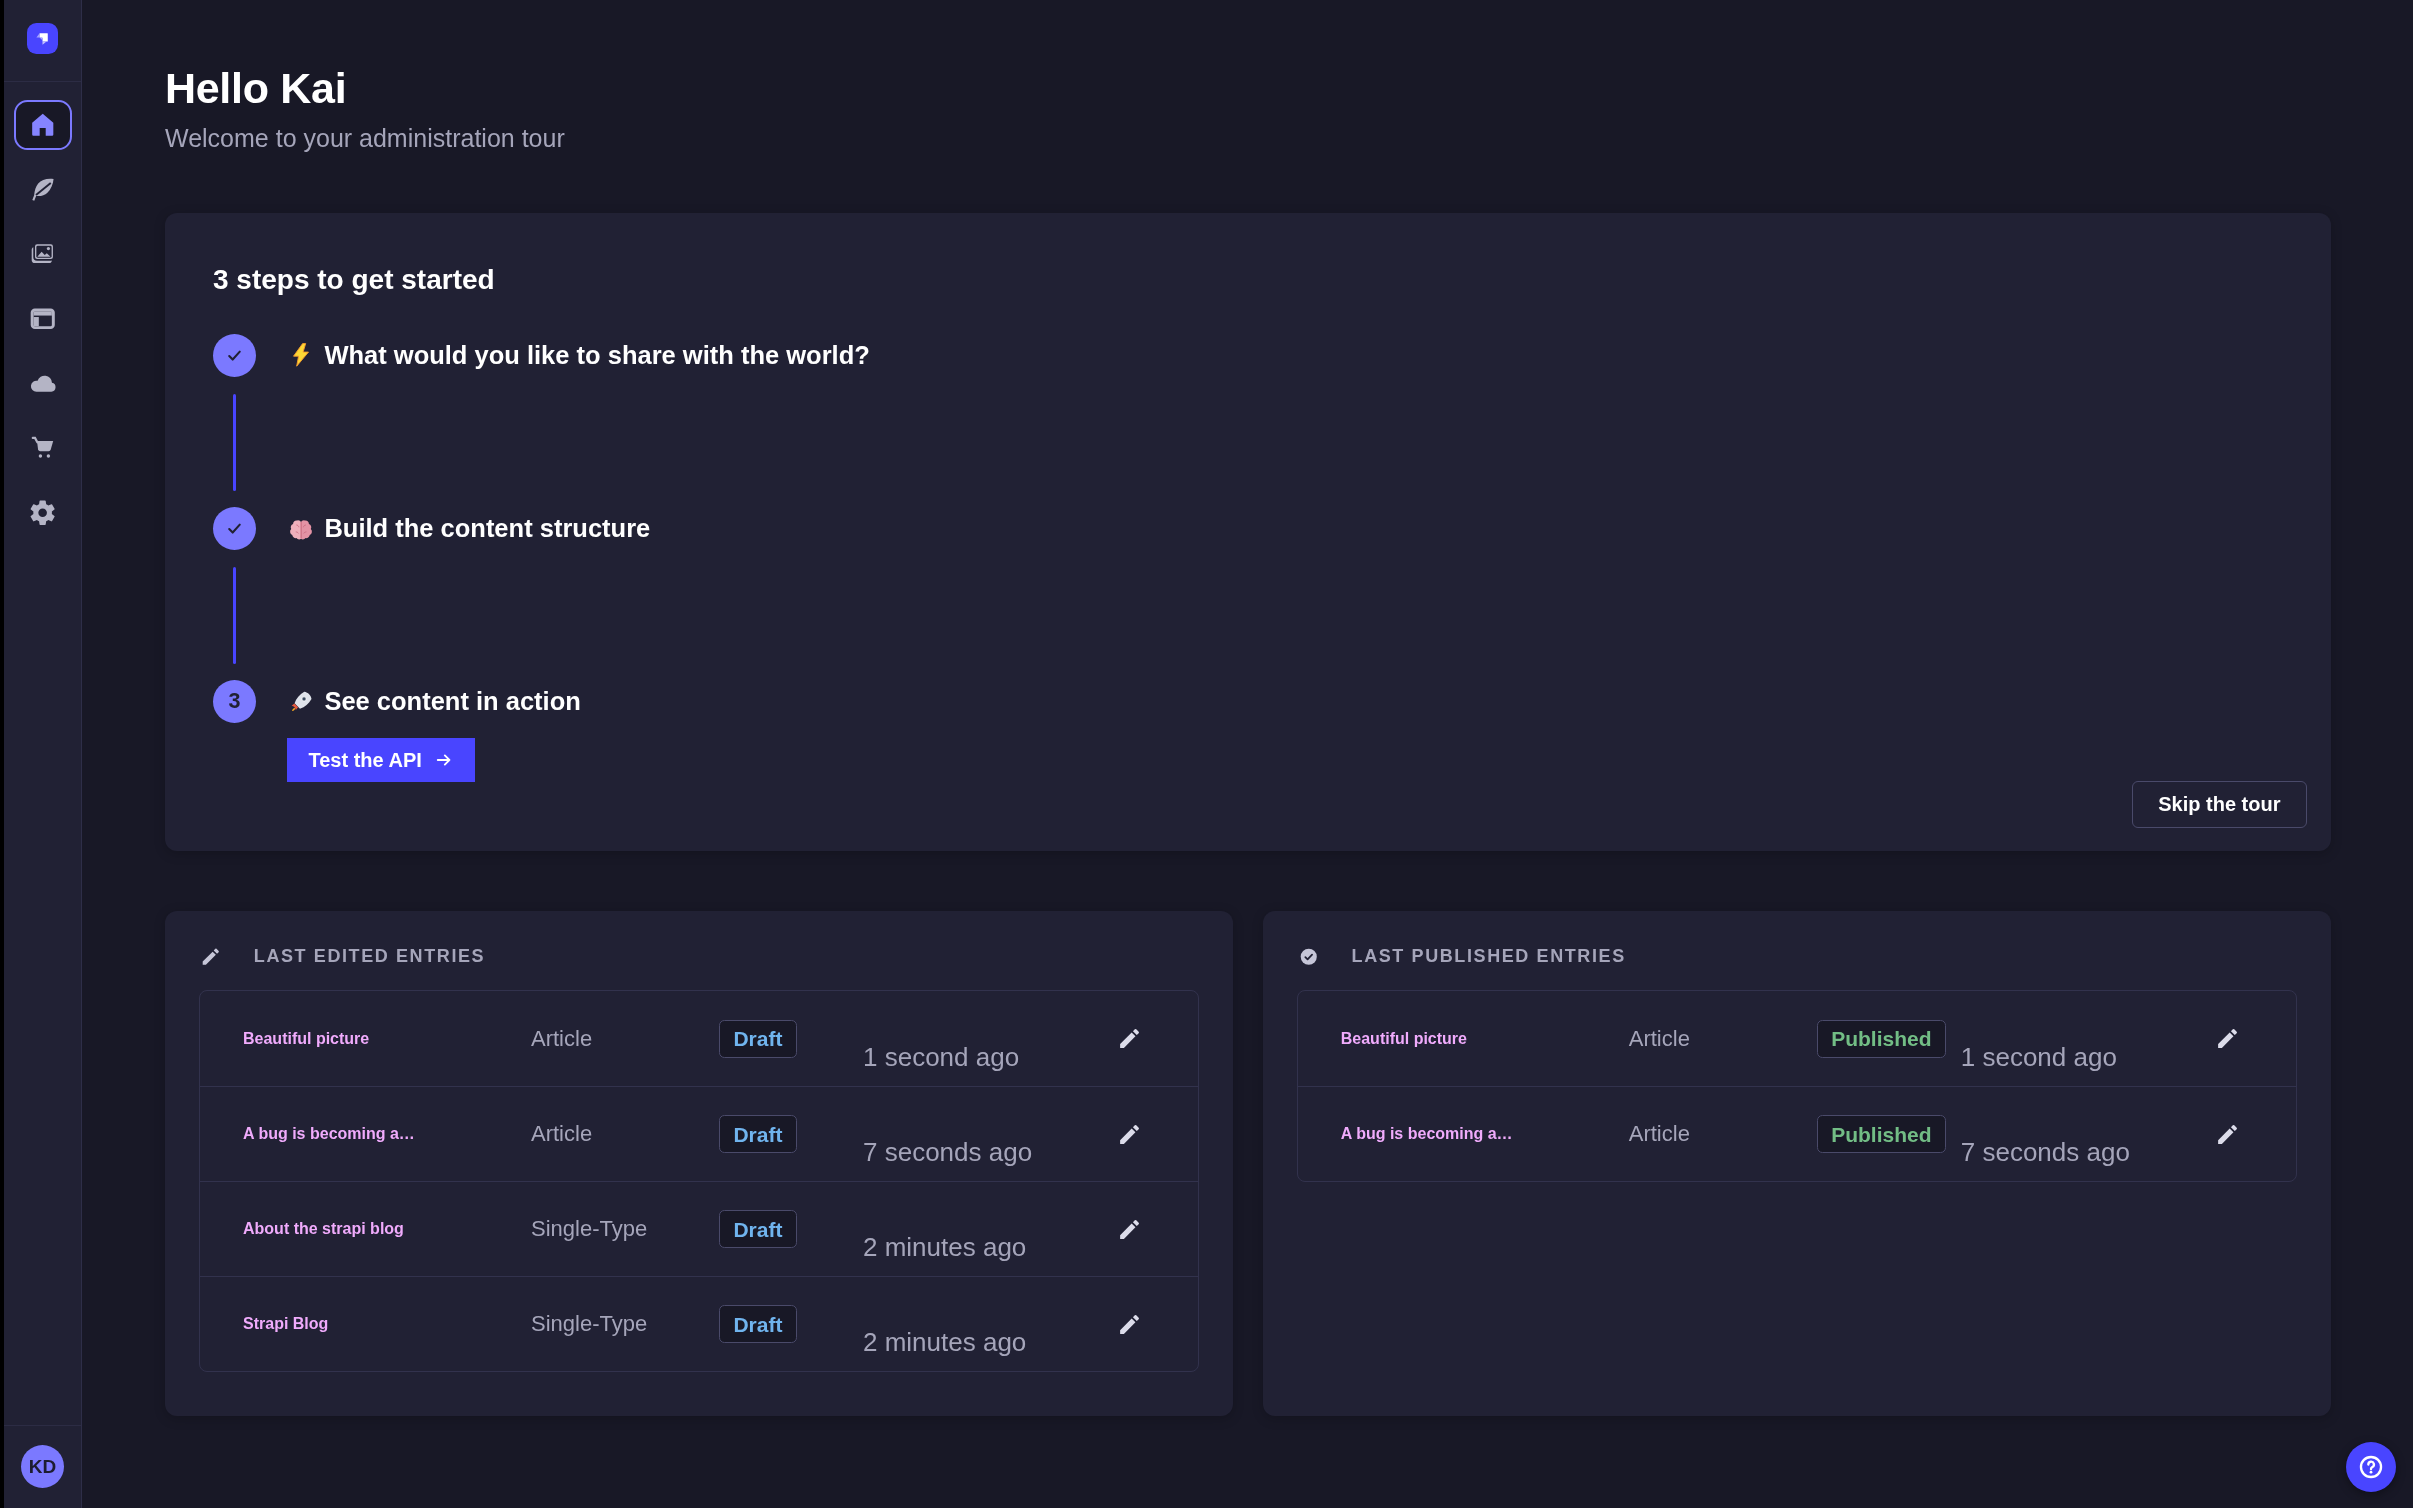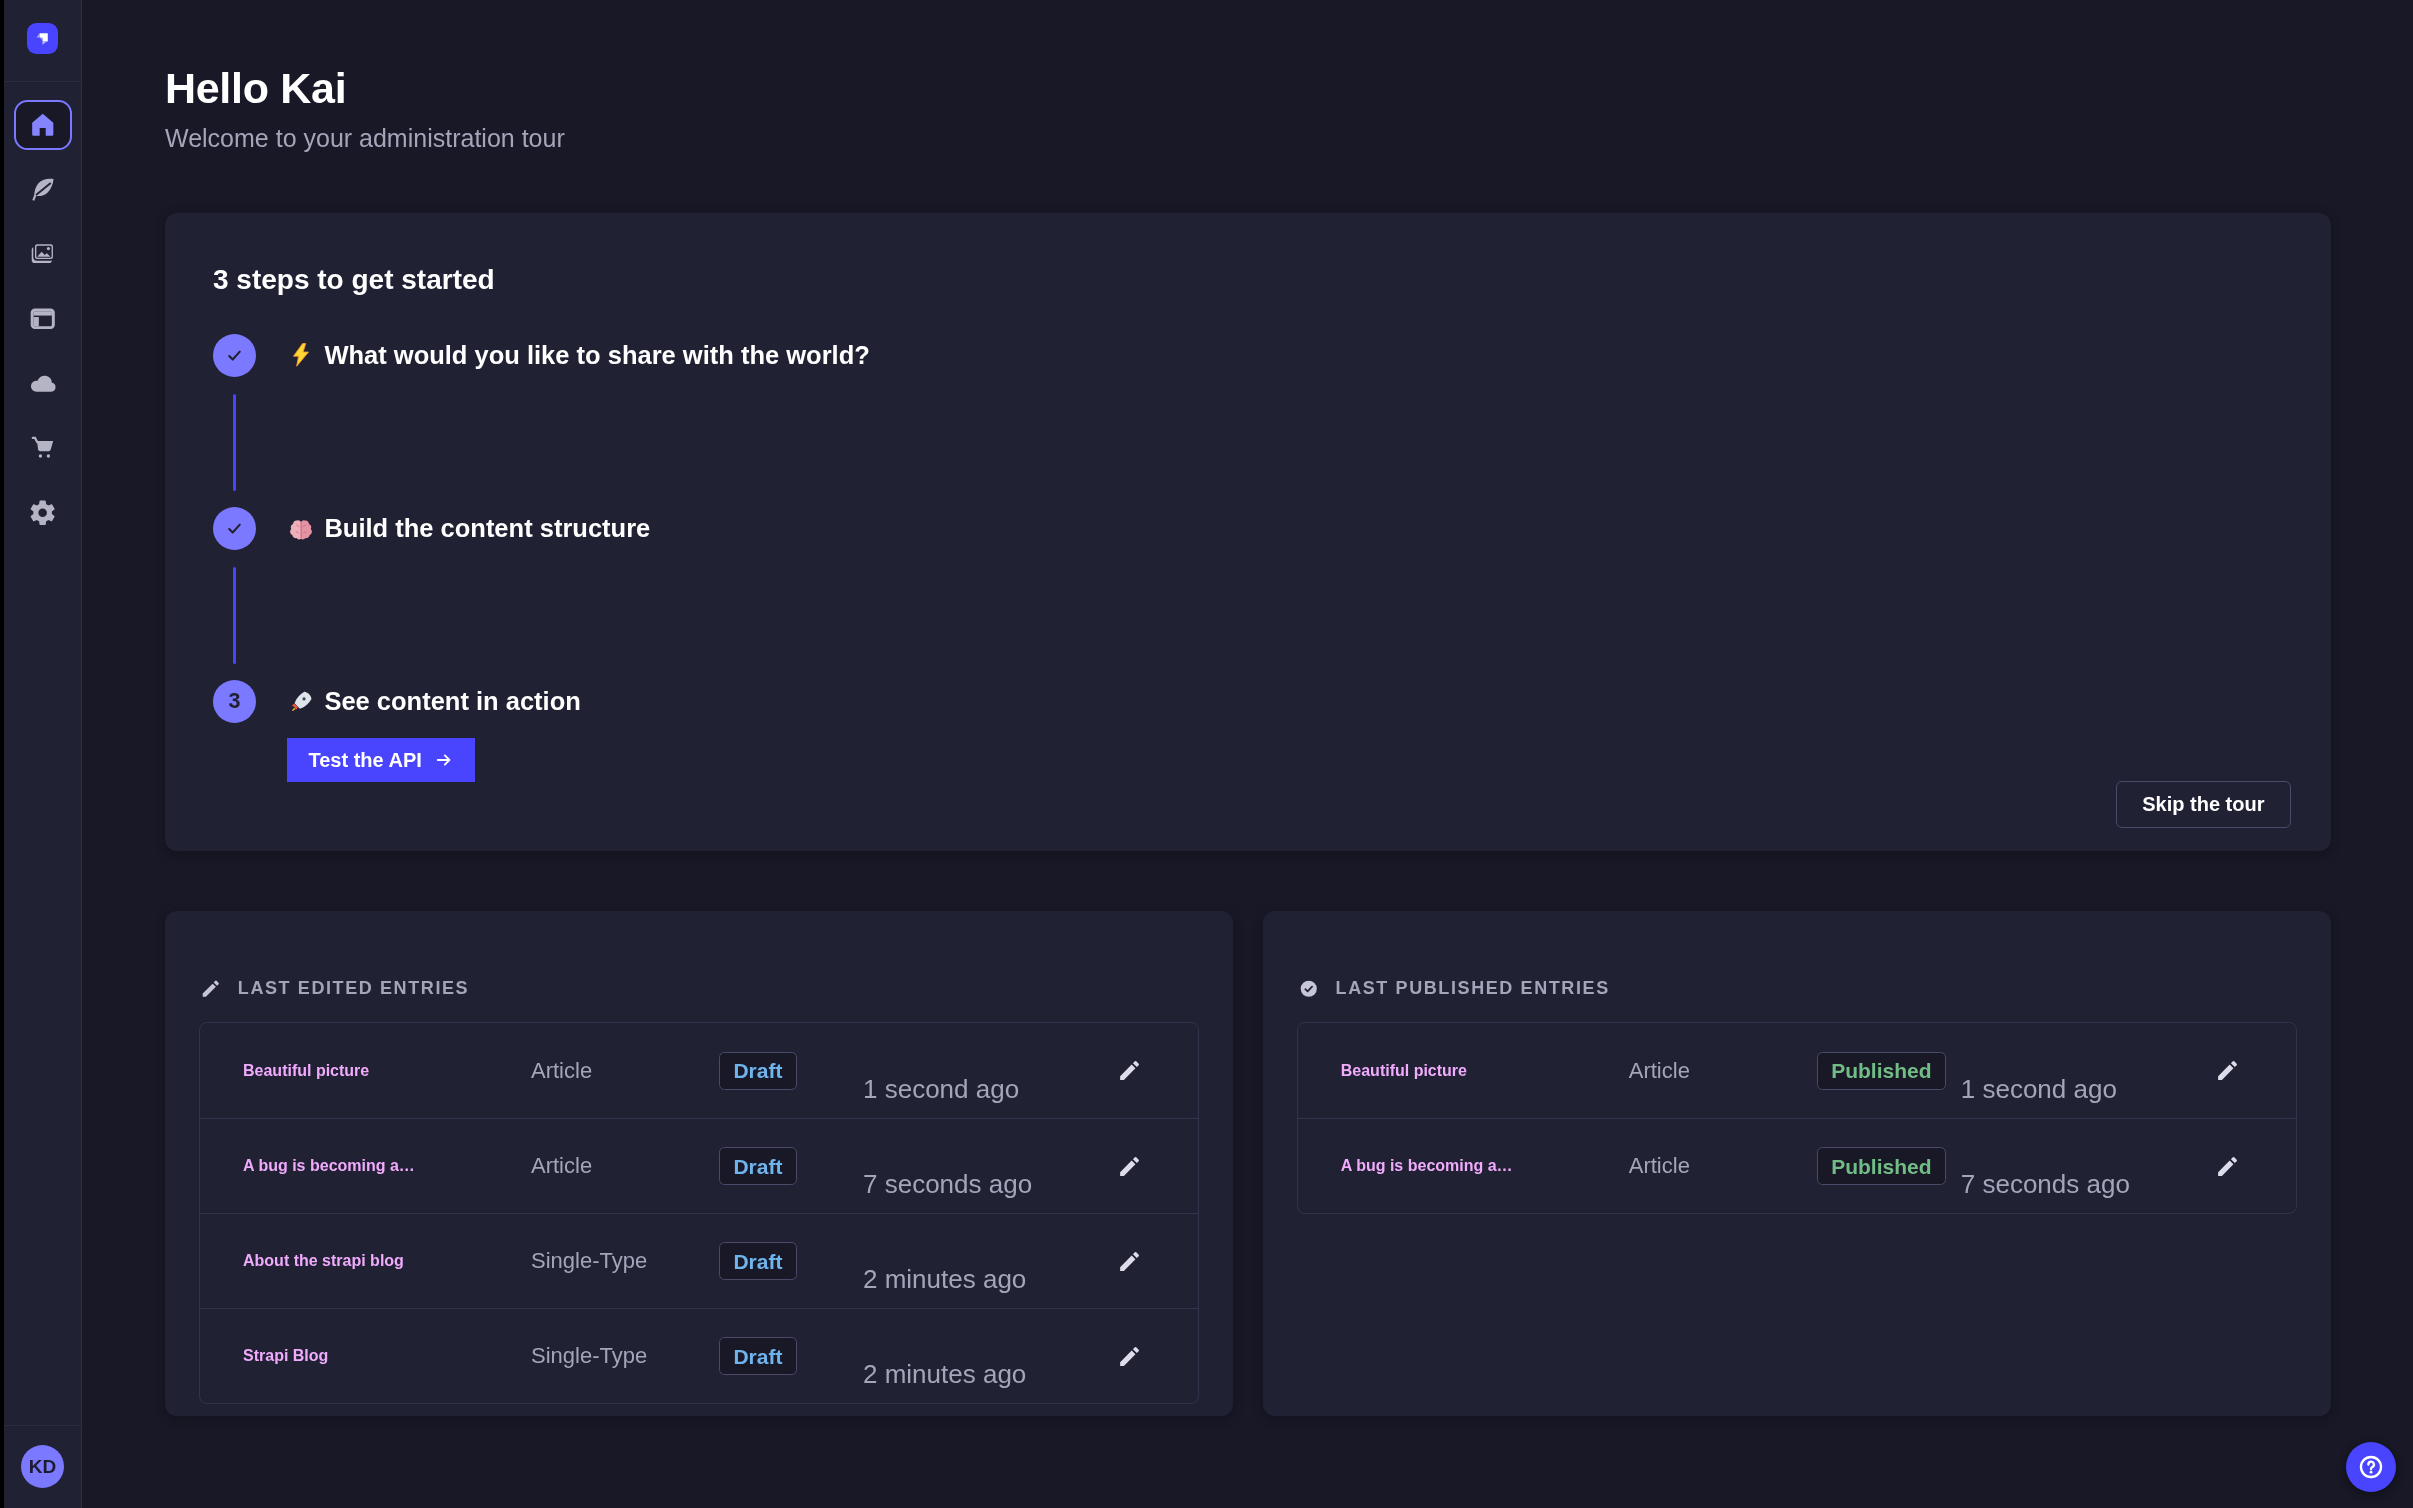--- a/index.html
+++ b/index.html
@@ -40,26 +40,26 @@
   .step-col { width:43px; display:flex; flex-direction:column; align-items:center; flex:0 0 auto; }
   .circle { width:43px; height:43px; border-radius:50%; background:#7b79ff; display:flex; align-items:center; justify-content:center; flex:0 0 auto; }
   .circle svg { width:23px; height:23px; }
   .circle .num { color:#212134; font-size:21.5px; font-weight:600; }
   .connector { width:3.4px; height:97px; margin:17.4px 0 16px; border-radius:2px; background:#4945ff; }
   .step-label { display:flex; align-items:center; gap:9.4px; height:43px; color:#fff; font-size:25.5px; font-weight:600; }
   .emoji { width:28px; height:28px; display:inline-flex; }
   .emoji svg { width:28px; height:28px; }
   .cta { margin-top:14.7px; height:44px; display:inline-flex; align-items:center; gap:12px; padding:0 21.5px; background:#4945ff; color:#fff; border:none; border-radius:0; font-size:20px; font-weight:700; font-family:inherit; cursor:pointer; }
   .cta svg { width:20px; height:20px; }
-  .skip { position:absolute; right:40px; bottom:23px; height:47px; padding:0 25.5px; background:transparent; border:1.3px solid #4a4a6a; border-radius:6px; color:#fff; font-size:20px; font-weight:600; font-family:inherit; cursor:pointer; }
+  .skip { position:absolute; right:24px; bottom:23px; height:47px; padding:0 25.5px; background:transparent; border:1.3px solid #4a4a6a; border-radius:6px; color:#fff; font-size:20px; font-weight:600; font-family:inherit; cursor:pointer; }
 
   
   .panels { display:flex; gap:29.5px; margin-top:60px; }
   .panel { flex:1; height:505px; background:#212134; border-radius:12px; padding:35px 34px 40px; box-shadow:0 2.7px 12px rgba(0,0,0,.2); }
-  .panel-head { display:flex; align-items:center; gap:16px; padding-left:1.3px;margin-top:32px; }
+  .panel-head { display:flex; align-items:center; gap:32px; padding-left:1.3px; }
   .panel-head svg { width:21.5px; height:21.5px; }
   .panel-head h3 { color:#a5a5ba; font-size:18px; font-weight:700; letter-spacing:1.6px; }
   .table { margin-top:23px; border:1.3px solid #32324d; border-radius:8px; overflow:hidden; }
   .row { display:grid; grid-template-columns:288px 188px 144px 1fr 38px; align-items:center; height:95px; padding:0 43px; }
   .row + .row { border-top:1.3px solid #32324d; }
   .r-title { color:#f0abfc; font-size:16px; font-weight:600; white-space:nowrap; overflow:hidden; }
   .r-type { color:#a5a5ba; font-size:22px; }
   .badge { display:inline-block; padding:7.4px 13.4px; background:#181826; border:1.3px solid #4a4a6a; border-radius:5.4px; font-size:21px; font-weight:700; line-height:1; }
   .badge.draft { color:#70b4ee; }
   .badge.published { color:#72bd85; }

